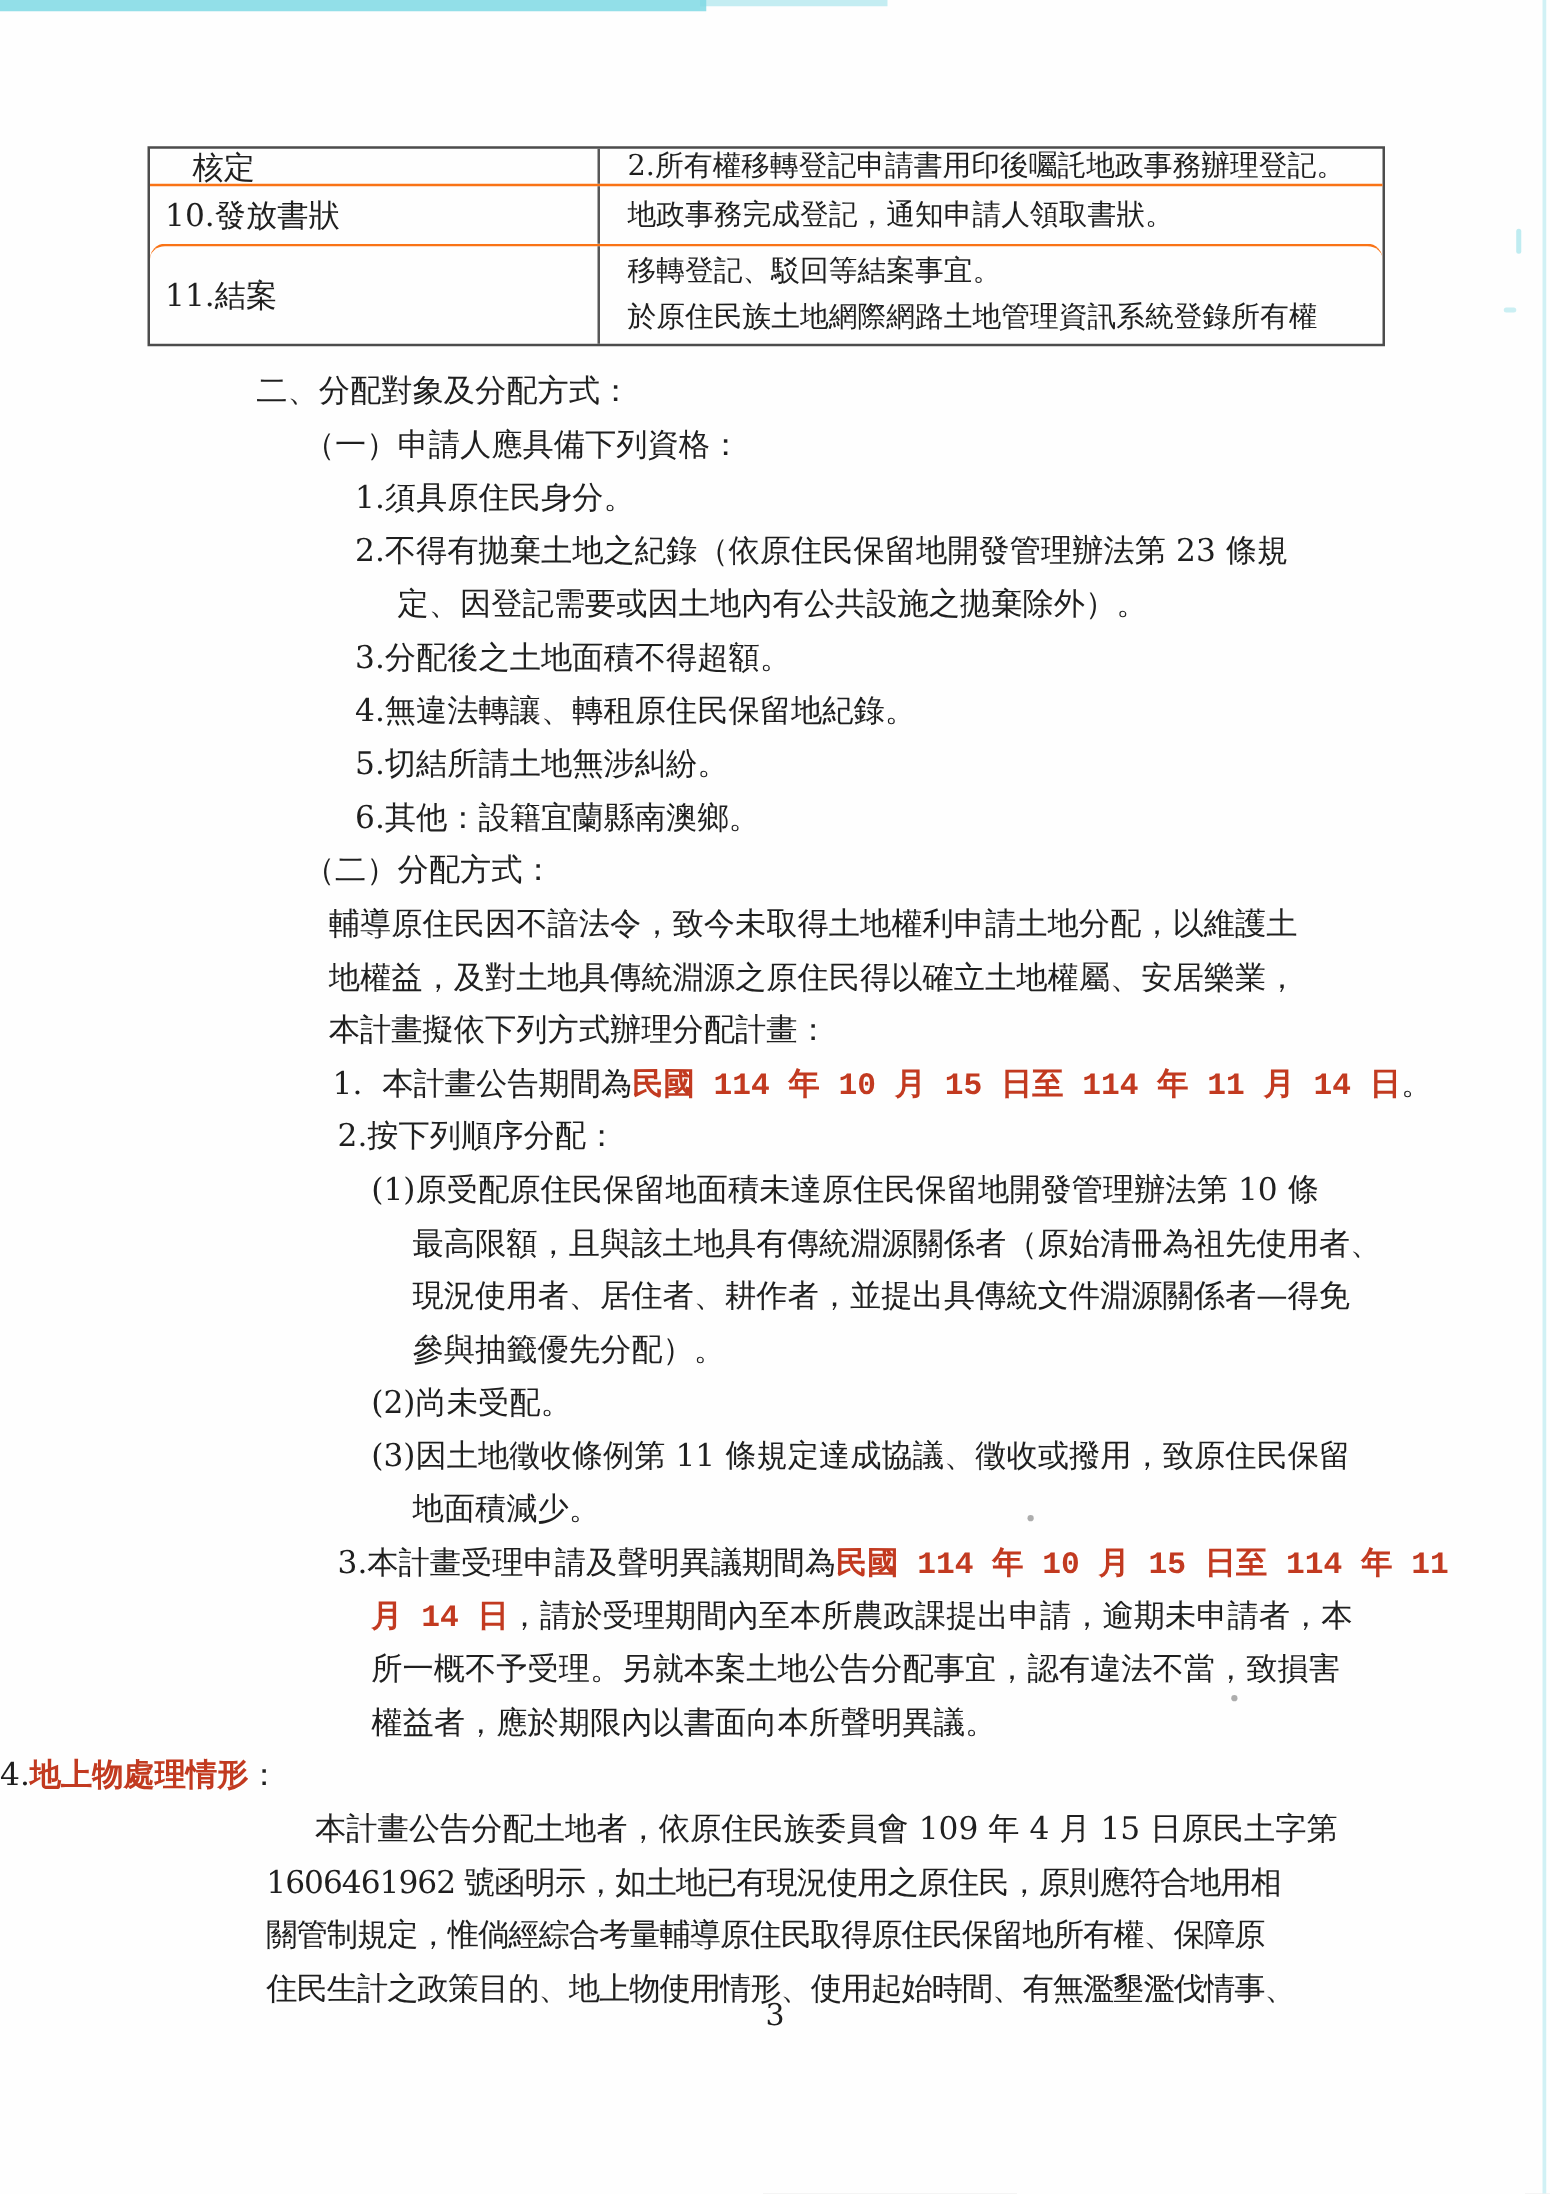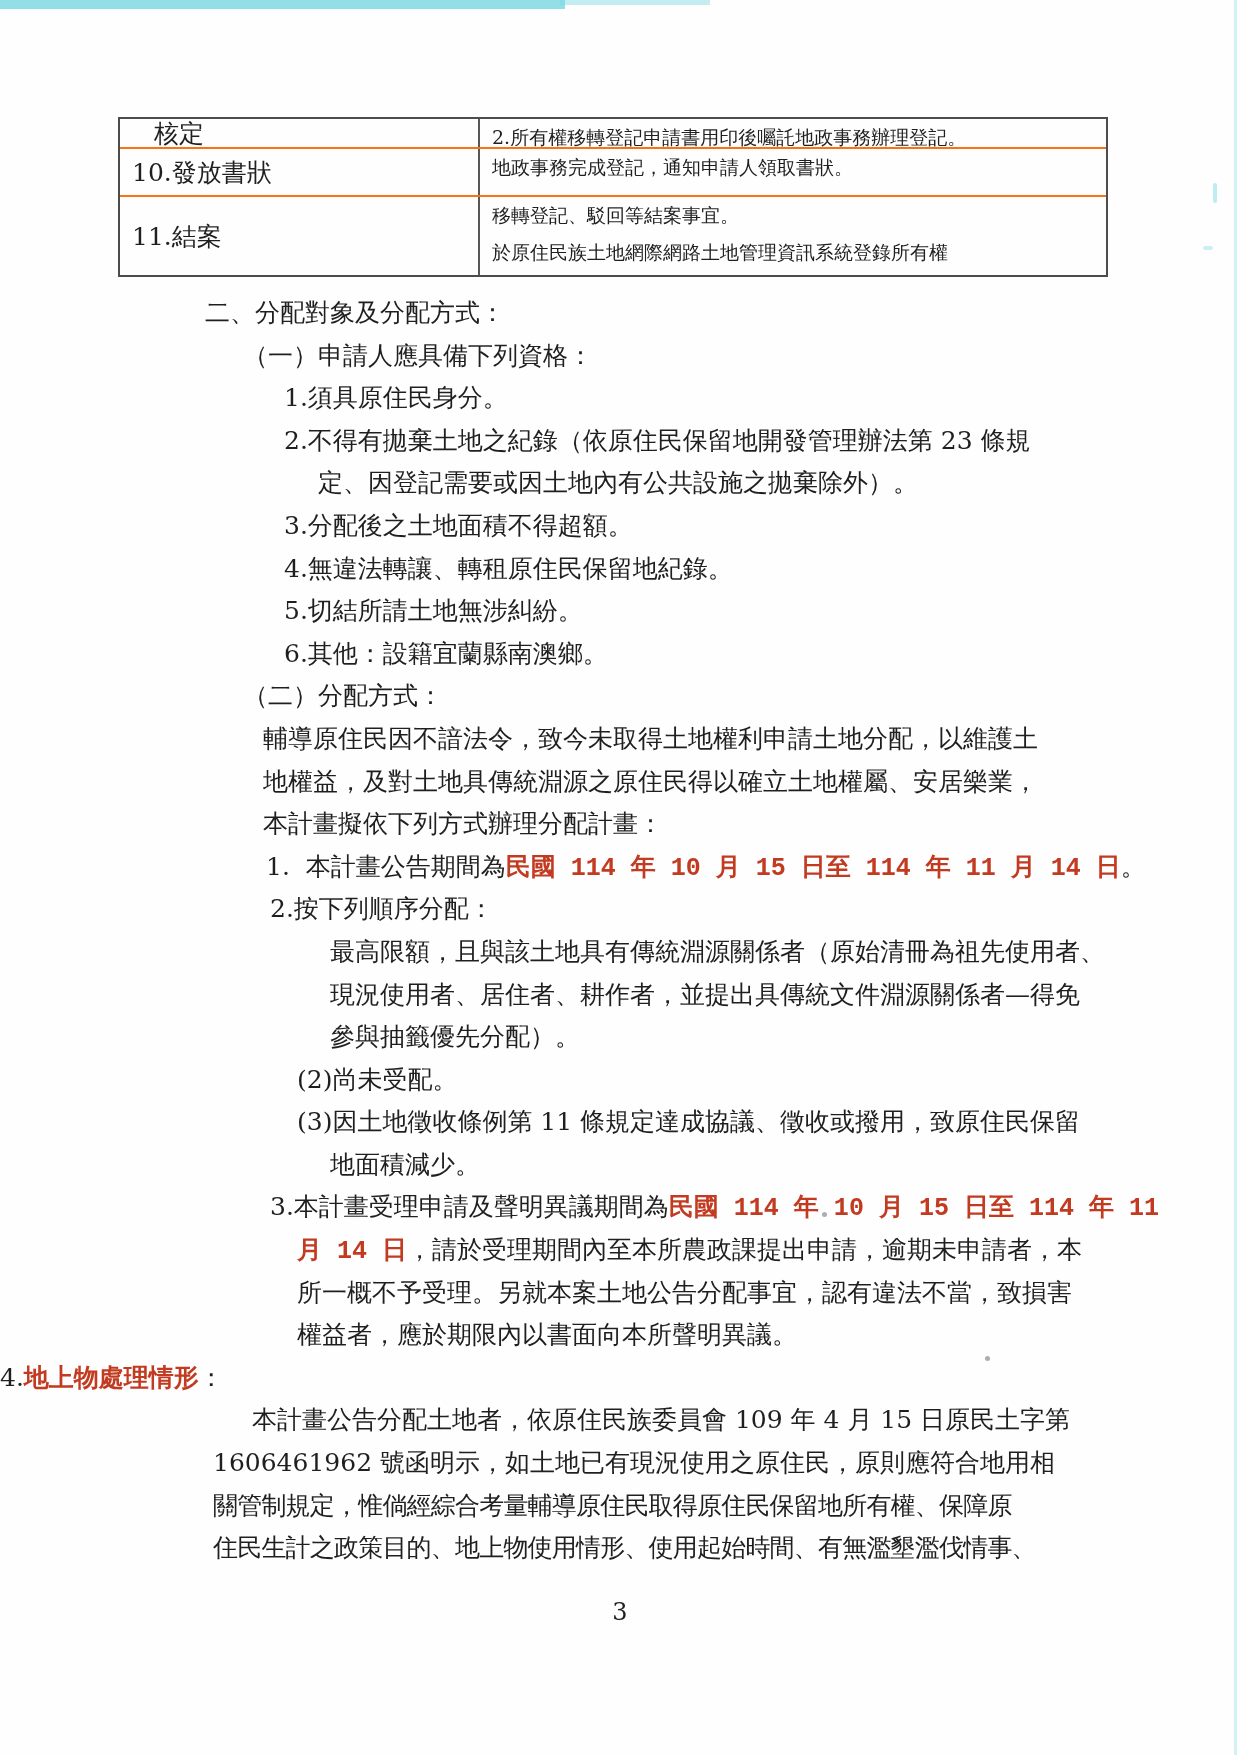--- a/index.html
+++ b/index.html
@@ -37,34 +37,34 @@
   .ptable {
     position: absolute; left: 118px; top: 117px; width: 990px;
     border: 2px solid #4c4c4c;
     box-sizing: border-box;
     background: #fefefe;
   }
   .trow { display: flex; border-top: 2px solid #f97316; }
   .trow:first-child { border-top: none; }
   .trow:nth-child(1) { height: 28px; }
   .trow:nth-child(2) { height: 46px; }
-  .trow:nth-child(3) { height: 78px; }
+  .trow:nth-child(3) { height: 78px; border-radius: 12px; }
   .tlabel {
     width: 360px; box-sizing: border-box;
     border-right: 2px solid #575757;
     display: flex; align-items: center;
     padding-left: 12px;
     font-size: 25px; white-space: pre;
   }
   .trow:nth-child(1) .tlabel { padding-left: 34px; }
   .tdesc {
     flex: 1; box-sizing: border-box;
-    display: flex; flex-direction: column; 
-    padding-left: 12px;
-    font-size: 19px;
+    display: flex; flex-direction: column; justify-content: center;
+    padding-left: 22px;
+    font-size: 23px;
   }
   .tline { line-height: 37px; white-space: pre; }
 
   
   .doc-body { position: absolute; left: 0; top: 292px; width: 1240px; }
   .line {
     height: 42.6px; line-height: 42.6px;
     font-size: 25px; white-space: pre;
     box-sizing: border-box;
   }
@@ -123,20 +123,21 @@
       <div class="line" style="padding-left: 284px;"><span style="color: rgb(31, 31, 31);">3.分配後之土地面積不得超額。</span></div>
       <div class="line" style="padding-left: 284px;"><span style="color: rgb(31, 31, 31);">4.無違法轉讓、轉租原住民保留地紀錄。</span></div>
       <div class="line" style="padding-left: 284px;"><span style="color: rgb(31, 31, 31);">5.切結所請土地無涉糾紛。</span></div>
       <div class="line" style="padding-left: 284px;"><span style="color: rgb(31, 31, 31);">6.其他：設籍宜蘭縣南澳鄉。</span></div>
       <div class="line" style="padding-left: 243px;"><span style="color: rgb(31, 31, 31);">（二）分配方式：</span></div>
       <div class="line" style="padding-left: 263px;"><span style="color: rgb(31, 31, 31);">輔導原住民因不諳法令，致今未取得土地權利申請土地分配，以維護土</span></div>
       <div class="line" style="padding-left: 263px;"><span style="color: rgb(31, 31, 31);">地權益，及對土地具傳統淵源之原住民得以確立土地權屬、安居樂業，</span></div>
       <div class="line" style="padding-left: 263px;"><span style="color: rgb(31, 31, 31); margin-top: 24px;">本計畫擬依下列方式辦理分配計畫：</span></div>
       <div class="line" style="padding-left: 266px;"><span style="color: rgb(31, 31, 31);">1.  本計畫公告期間為</span><span class="seg-red" style="color: rgb(194, 58, 32);">民國 114 年 10 月 15 日至 114 年 11 月 14 日</span><span style="color: rgb(31, 31, 31);">。</span></div>
       <div class="line" style="padding-left: 270px;"><span style="color: rgb(31, 31, 31);">2.按下列順序分配：</span></div>
+      <div class="line" style="padding-left: 297px;"><span style="color: rgb(31, 31, 31);">(1)原受配原住民保留地面積未達原住民保留地開發管理辦法第 10 條</span></div>
       <div class="line" style="padding-left: 330px;"><span style="color: rgb(31, 31, 31);">最高限額，且與該土地具有傳統淵源關係者（原始清冊為祖先使用者、</span></div>
       <div class="line" style="padding-left: 330px;"><span style="color: rgb(31, 31, 31);">現況使用者、居住者、耕作者，並提出具傳統文件淵源關係者—得免</span></div>
       <div class="line" style="padding-left: 330px;"><span style="color: rgb(31, 31, 31);">參與抽籤優先分配）。</span></div>
       <div class="line" style="padding-left: 297px;"><span style="color: rgb(31, 31, 31);">(2)尚未受配。</span></div>
       <div class="line" style="padding-left: 297px;"><span style="color: rgb(31, 31, 31);">(3)因土地徵收條例第 11 條規定達成協議、徵收或撥用，致原住民保留</span></div>
       <div class="line" style="padding-left: 330px;"><span style="color: rgb(31, 31, 31);">地面積減少。</span></div>
       <div class="line" style="padding-left: 270px;"><span style="color: rgb(31, 31, 31);">3.本計畫受理申請及聲明異議期間為</span><span class="seg-red" style="color: rgb(194, 58, 32);">民國 114 年 10 月 15 日至 114 年 11</span></div>
       <div class="line" style="padding-left: 297px;"><span class="seg-red" style="color: rgb(194, 58, 32);">月 14 日</span><span style="color: rgb(31, 31, 31);">，請於受理期間內至本所農政課提出申請，逾期未申請者，本</span></div>
       <div class="line" style="padding-left: 297px;"><span style="color: rgb(31, 31, 31);">所一概不予受理。另就本案土地公告分配事宜，認有違法不當，致損害</span></div>
       <div class="line" style="padding-left: 297px;"><span style="color: rgb(31, 31, 31);">權益者，應於期限內以書面向本所聲明異議。</span></div>

